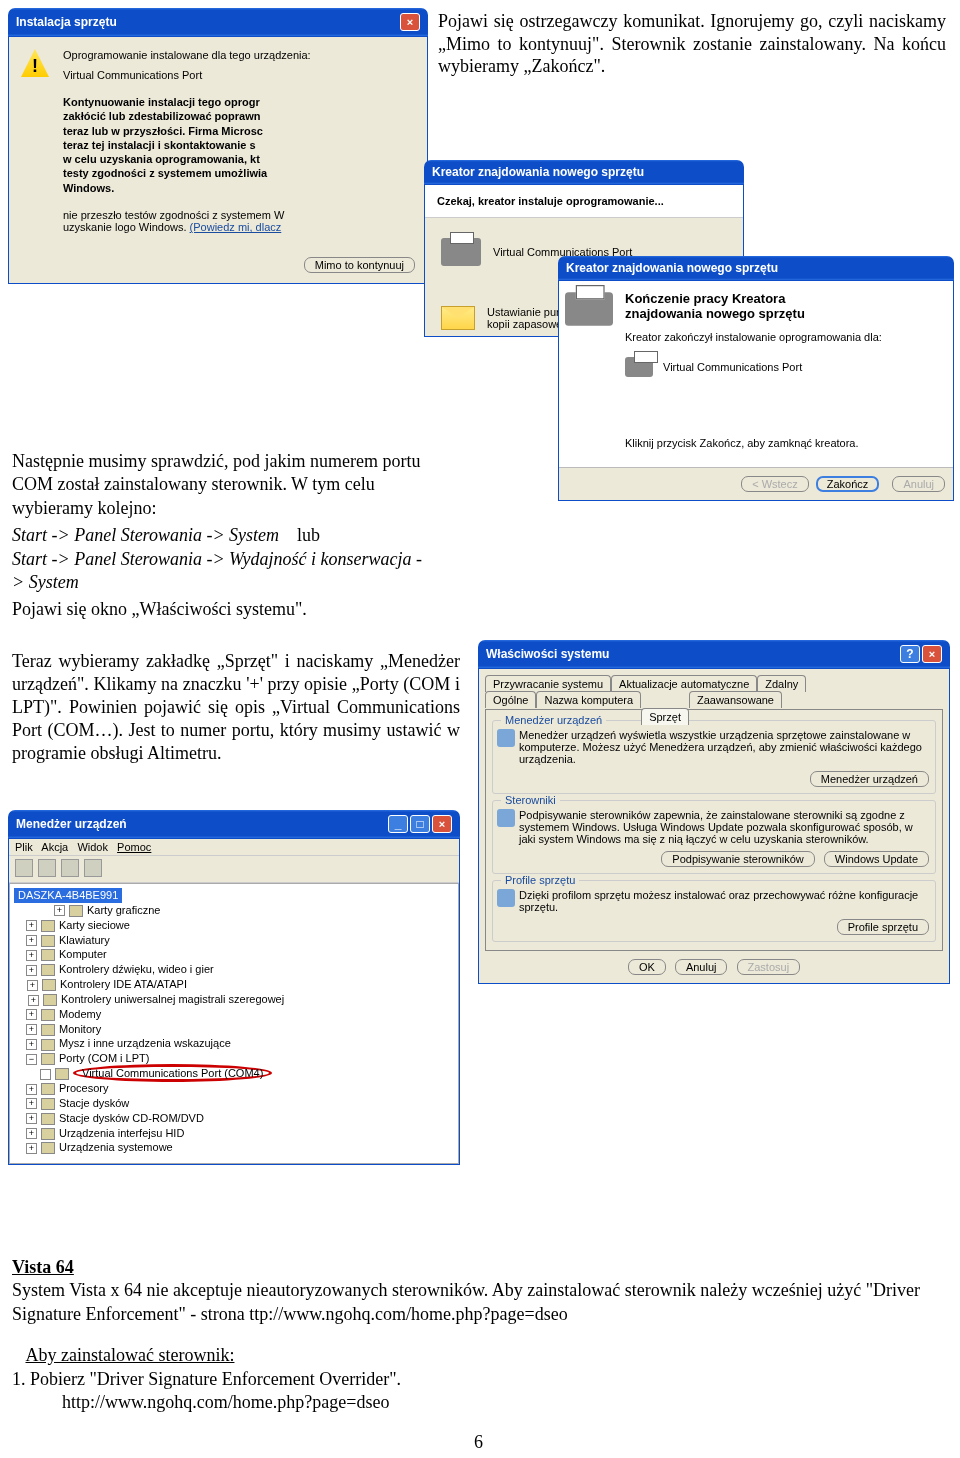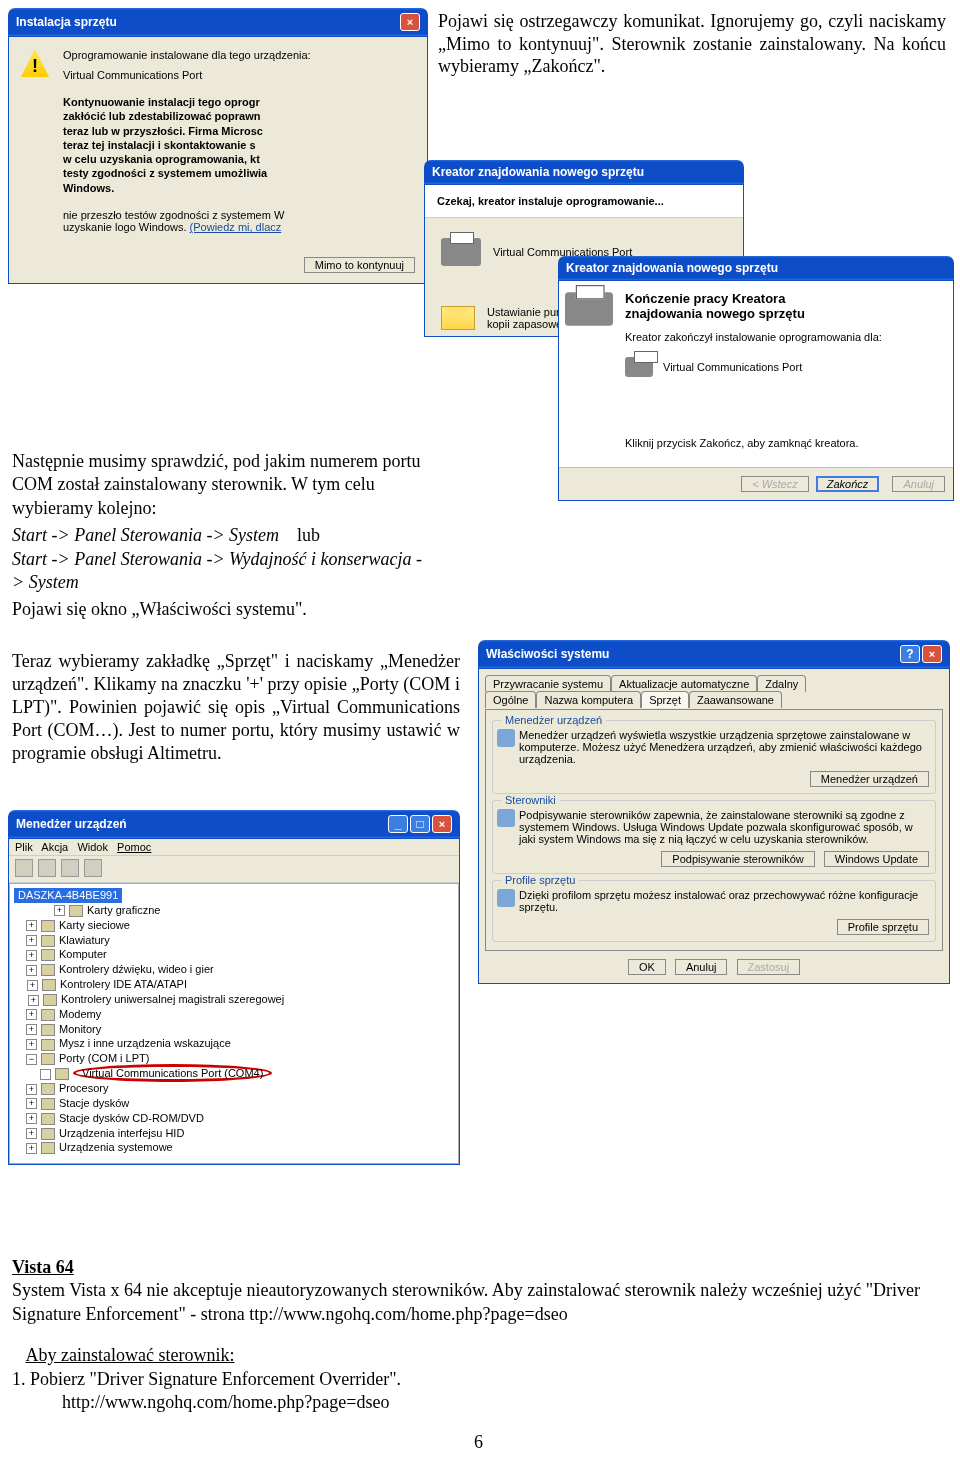--- a/index.html
+++ b/index.html
@@ -2,36 +2,36 @@
 <html><head>
 <meta charset="utf-8">
 <style>
 body { margin:0; background:#fff; font-family:"Times New Roman",serif; font-size:18px; color:#000; width:960px; }
 .page { position:relative; width:960px; height:1458px; }
 .abs { position:absolute; }
 .justify { text-align:justify; }
 .xp-titlebar { background:linear-gradient(to bottom,#2a6de0 0%,#0d4ec8 8%,#0d4ec8 92%,#2a6de0 100%); color:#fff; font-family:Tahoma,sans-serif; font-size:12px; font-weight:bold; padding:5px 8px; display:flex; justify-content:space-between; align-items:center; border-radius:7px 7px 0 0; }
 .xp-body { background:#ece9d8; border:1px solid #0d4ec8; font-family:Tahoma,sans-serif; font-size:11px; color:#000; }
 .xp-close { background:#d9533c; color:#fff; width:18px; height:16px; border:1px solid #fff; border-radius:3px; display:flex; align-items:center; justify-content:center; font-size:11px; font-weight:bold; }
-.xp-btn { background:#ece9d8; border:1px solid #888; border-radius:0; padding:1px 10px; font-family:Tahoma,sans-serif; font-size:11px; display:inline-flex; align-items:center; }
+.xp-btn { background:#ece9d8; border:1px solid #888; border-radius:7px; padding:1px 10px; font-family:Tahoma,sans-serif; font-size:11px; display:inline-flex; align-items:center; }
 .xp-btn.disabled { color:#aaa; }
 .xp-btn.focus { border:2px solid #3c7fe0; padding:0 9px; }
 .white-inset { background:#fff; border:1px solid #aaa; padding:6px; }
 .warning-icon { width:28px; height:28px; background:linear-gradient(to bottom,#ffe75a,#ffcc00); clip-path:polygon(50% 0,100% 100%,0 100%); display:flex; align-items:flex-end; justify-content:center; color:#000; font-size:18px; font-weight:bold; }
 .printer-icon { width:40px; height:28px; background:#888; border-radius:3px; position:relative; }
 .printer-icon::before { content:""; position:absolute; width:22px; height:10px; background:#fff; top:-6px; left:9px; border:1px solid #666; }
 .envelope-icon { width:32px; height:22px; background:linear-gradient(to bottom,#ffec8a,#ffd54a); border:1px solid #c6a02a; position:relative; }
 .envelope-icon::before { content:""; position:absolute; width:0; height:0; border-left:16px solid transparent; border-right:16px solid transparent; border-top:11px solid #ffe070; top:0; left:0; }
 .tree-icon { width:12px; height:10px; display:inline-block; background:#d9d0a0; border:1px solid #888; vertical-align:middle; margin-right:4px; }
 .plus-box { width:9px; height:9px; border:1px solid #888; display:inline-flex; align-items:center; justify-content:center; font-size:9px; line-height:9px; background:#fff; margin-right:4px; vertical-align:middle; }
 .circled { border:3px solid #c00; border-radius:50%; padding:0 6px; }
 .italic { font-style:italic; }
 .underline { text-decoration:underline; }
 .tab { display:inline-block; border:1px solid #888; border-bottom:none; padding:2px 7px; font-size:11px; background:#ece9d8; border-radius:4px 4px 0 0; position:relative; }
-.tab.active { background:#f7f7f0; z-index:2; top:0; }
+.tab.active { background:#f7f7f0; z-index:2; top:17px; }
 .group-box { border:1px solid #ccc; border-radius:3px; padding:8px 6px 6px 26px; margin:6px 4px; position:relative; }
 .group-box .lbl { position:absolute; top:-7px; left:8px; background:#ece9d8; padding:0 4px; color:#1a4ca0; font-size:11px; }
 .group-icon { position:absolute; left:4px; top:8px; width:18px; height:18px; background:#7aa6d8; border-radius:3px; }
 </style>
 </head>
 <body>
 
 <div class="page">
 
 <div class="abs justify" style="left:438px; top:10px; width:508px; line-height:1.25;">Pojawi się ostrzegawczy komunikat. Ignorujemy go, czyli naciskamy „Mimo to kontynuuj". Sterownik zostanie zainstalowany. Na końcu wybieramy „Zakończ".</div>
@@ -116,21 +116,21 @@
         <div style="font-weight:bold; font-size:13px;">Kończenie pracy Kreatora</div>
         <div style="font-weight:bold; font-size:13px;">znajdowania nowego sprzętu</div>
         <div style="margin-top:10px;">Kreator zakończył instalowanie oprogramowania dla:</div>
         <div style="display:flex; align-items:center; gap:10px; margin-top:14px;">
           <div class="printer-icon" style="width:28px; height:20px;"></div>
           <span>Virtual Communications Port</span>
         </div>
         <div style="margin-top:60px;">Kliknij przycisk Zakończ, aby zamknąć kreatora.</div>
       </div>
     </div>
-    <div style="padding:8px; text-align:right; background:#ece9d8; border-top:1px solid #bbb;font-style:italic;">
+    <div style="padding:8px; text-align:right; background:#ece9d8; border-top:1px solid #bbb;">
       <span class="xp-btn disabled">&lt; Wstecz</span>
       <span class="xp-btn focus" style="margin-left:4px;">Zakończ</span>
       <span class="xp-btn disabled" style="margin-left:10px;">Anuluj</span>
     </div>
   </div>
 </div>
 
 <div class="abs justify" style="left:12px; top:650px; width:448px; line-height:1.28;">Teraz wybieramy zakładkę „Sprzęt" i naciskamy „Menedżer urządzeń". Klikamy na znaczku '+' przy opisie „Porty (COM i LPT)". Powinien pojawić się opis „Virtual Communications Port (COM…). Jest to numer portu, który musimy ustawić w programie obsługi Altimetru.</div>
 
 <div class="abs" style="left:8px; top:810px; width:452px;">

